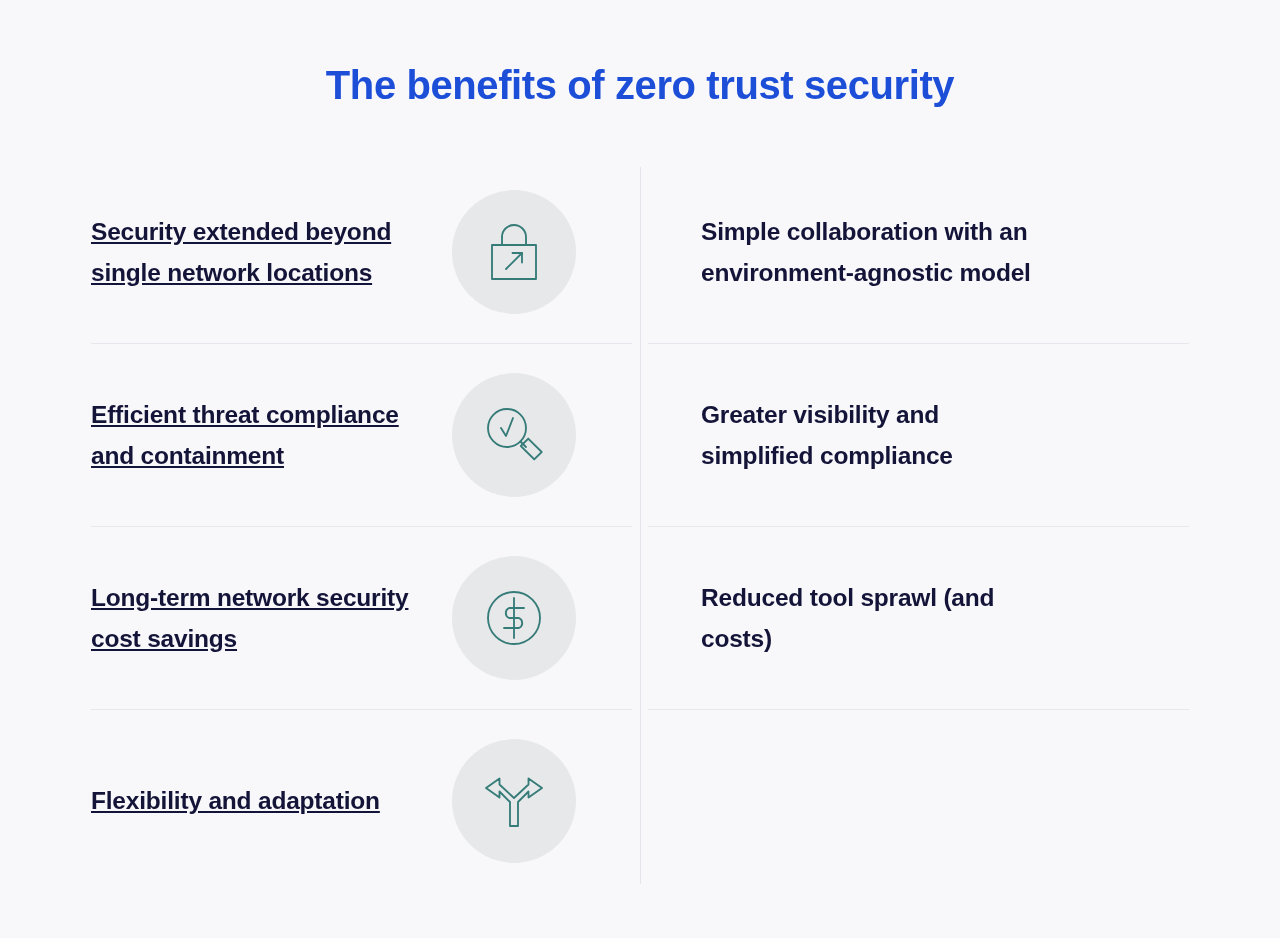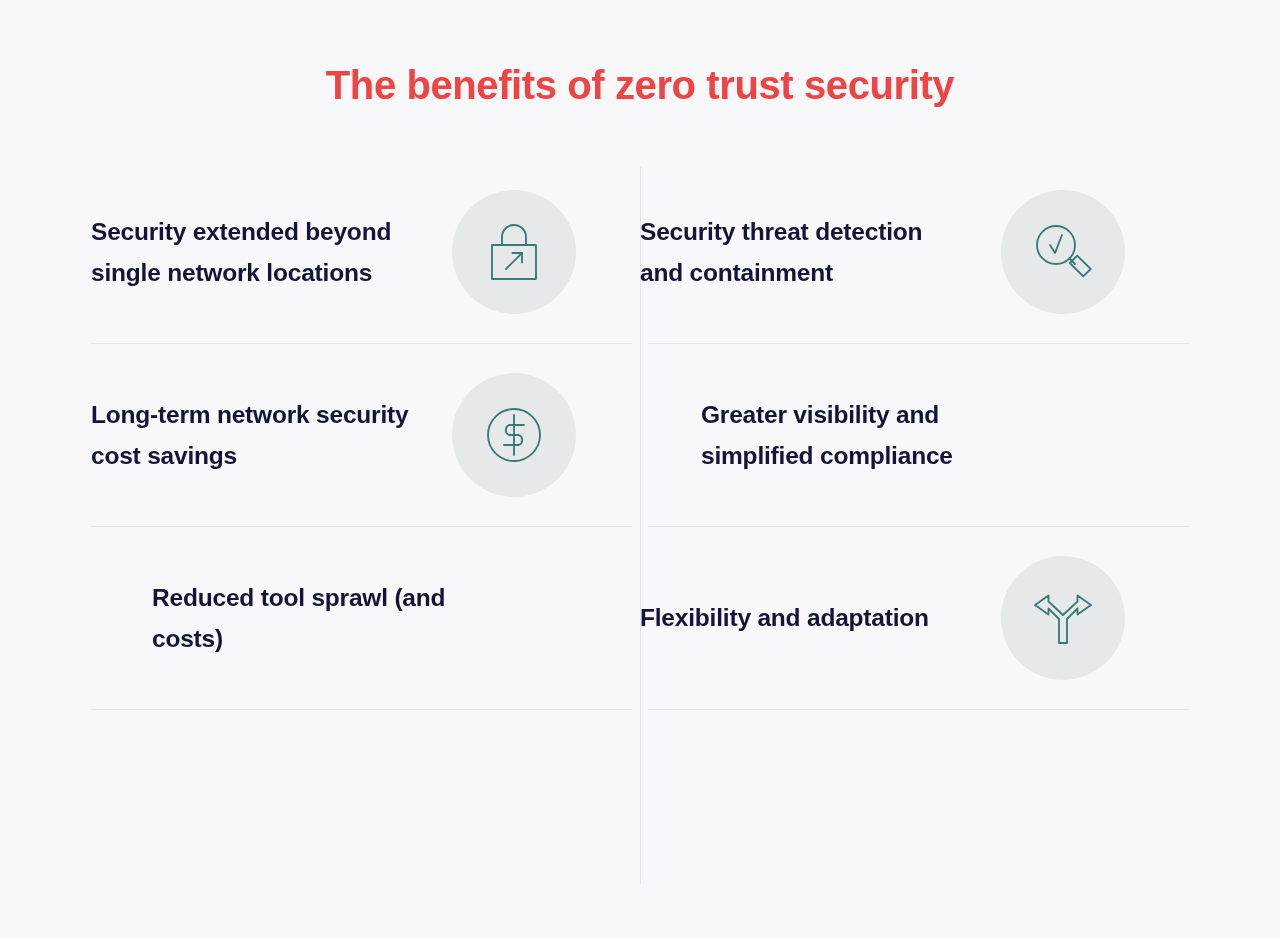--- a/index.html
+++ b/index.html
@@ -27,21 +27,21 @@
   .title {
     position: absolute;
     top: 58px;
     left: 0;
     width: 1280px;
     text-align: center;
     font-size: 40px;
     line-height: 54px;
     font-weight: 700;
     letter-spacing: -0.4px;
-    color: #ef4444;
+    color: #1d4ed8;
   }
 
   
   .grid {
     position: absolute;
     top: 160px;
     left: 91px;
     width: 1098px;
     height: 723px;
     display: grid;
@@ -49,21 +49,21 @@
     grid-template-rows: 183px 183px 183px 183px;
   }
 
   .cell {
     position: relative;
     display: flex;
     align-items: center;
     padding-right: 0;
   }
 
-  .cell-left  { padding-left: 0px; }
+  .cell-left  { padding-left: 0px; text-decoration: underline; }
   .cell-right { padding-left: 61px; }
 
   .cell-text {
     flex: 0 0 auto;
     width: 330px;
     font-size: 24.5px;
     line-height: 41px;
     font-weight: 700;
     letter-spacing: -0.2px;
     color: #131438;
@@ -141,51 +141,55 @@
         <svg viewBox="0 0 64 64">
           <path d="M20 17 C20 10.4 25.4 5 32 5 C38.6 5 44 10.4 44 17 L44 25"></path>
           <path d="M20 25 L20 17"></path>
           <rect x="10" y="25" width="44" height="34"></rect>
           <path d="M24 49 L40 33"></path>
           <path d="M30.5 33 L40 33 L40 42.5"></path>
         </svg>
       </div>
     </div>
 
-
-    <div class="cell cell-left">
-      <div class="cell-text">Security threat detection and containment</div>
+    <div class="cell cell-right">
+      <div class="cell-text">Simple collaboration with an environment-agnostic model</div>
+
+    </div>
+
+    <div class="cell cell-left">
+      <div class="cell-text">Efficient threat compliance and containment</div>
       <div class="icon-wrap">
         <svg viewBox="0 0 64 64">
           <circle cx="25" cy="25" r="19"></circle>
           <path d="M19 25 L24 33 L31 15"></path>
           <line x1="38.5" y1="38.5" x2="44" y2="44"></line>
           <rect x="44" y="36.5" width="10.5" height="19" transform="rotate(-45 49.25 46)"></rect>
         </svg>
       </div>
     </div>
 
 
+    <div class="cell cell-right">
+      <div class="cell-text">Greater visibility and simplified compliance</div>
+
+    </div>
+
     <div class="cell cell-left">
       <div class="cell-text">Long-term network security cost savings</div>
       <div class="icon-wrap">
         <svg viewBox="0 0 64 64">
           <circle cx="32" cy="32" r="26"></circle>
           <line x1="32" y1="12" x2="32" y2="52"></line>
           <path d="M42 22 L27 22 A5.5 5.5 0 0 0 27 32 L37 32 A5.5 5.5 0 0 1 37 42 L22 42"></path>
         </svg>
       </div>
     </div>
 
     <div class="cell cell-right">
-      <div class="cell-text">Greater visibility and simplified compliance</div>
-
-    </div>
-
-    <div class="cell cell-right">
       <div class="cell-text">Reduced tool sprawl (and costs)</div>
 
     </div>
 
     <div class="cell cell-left">
       <div class="cell-text">Flexibility and adaptation</div>
       <div class="icon-wrap">
         <svg viewBox="0 0 64 64">
           <path d="M28 57 L28 33 L17.5 22.5 L17.5 28.5 L4 19 L17.5 9.5 L17.5 15.5
                    L32 29 L46.5 15.5 L46.5 9.5 L60 19 L46.5 28.5 L46.5 22.5

